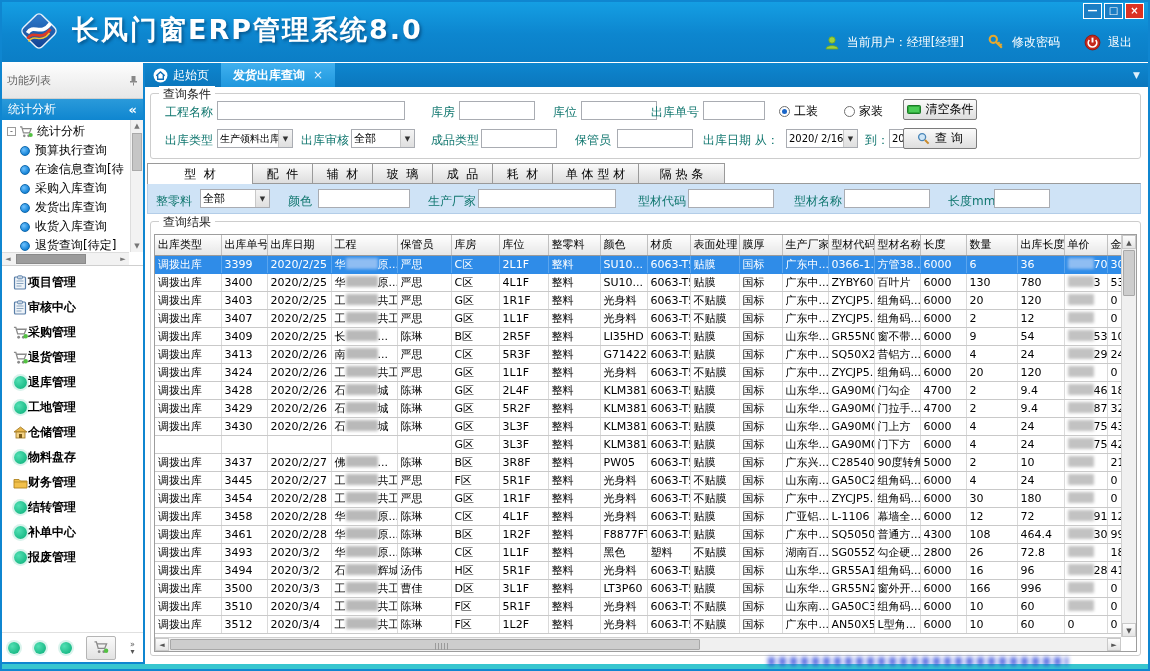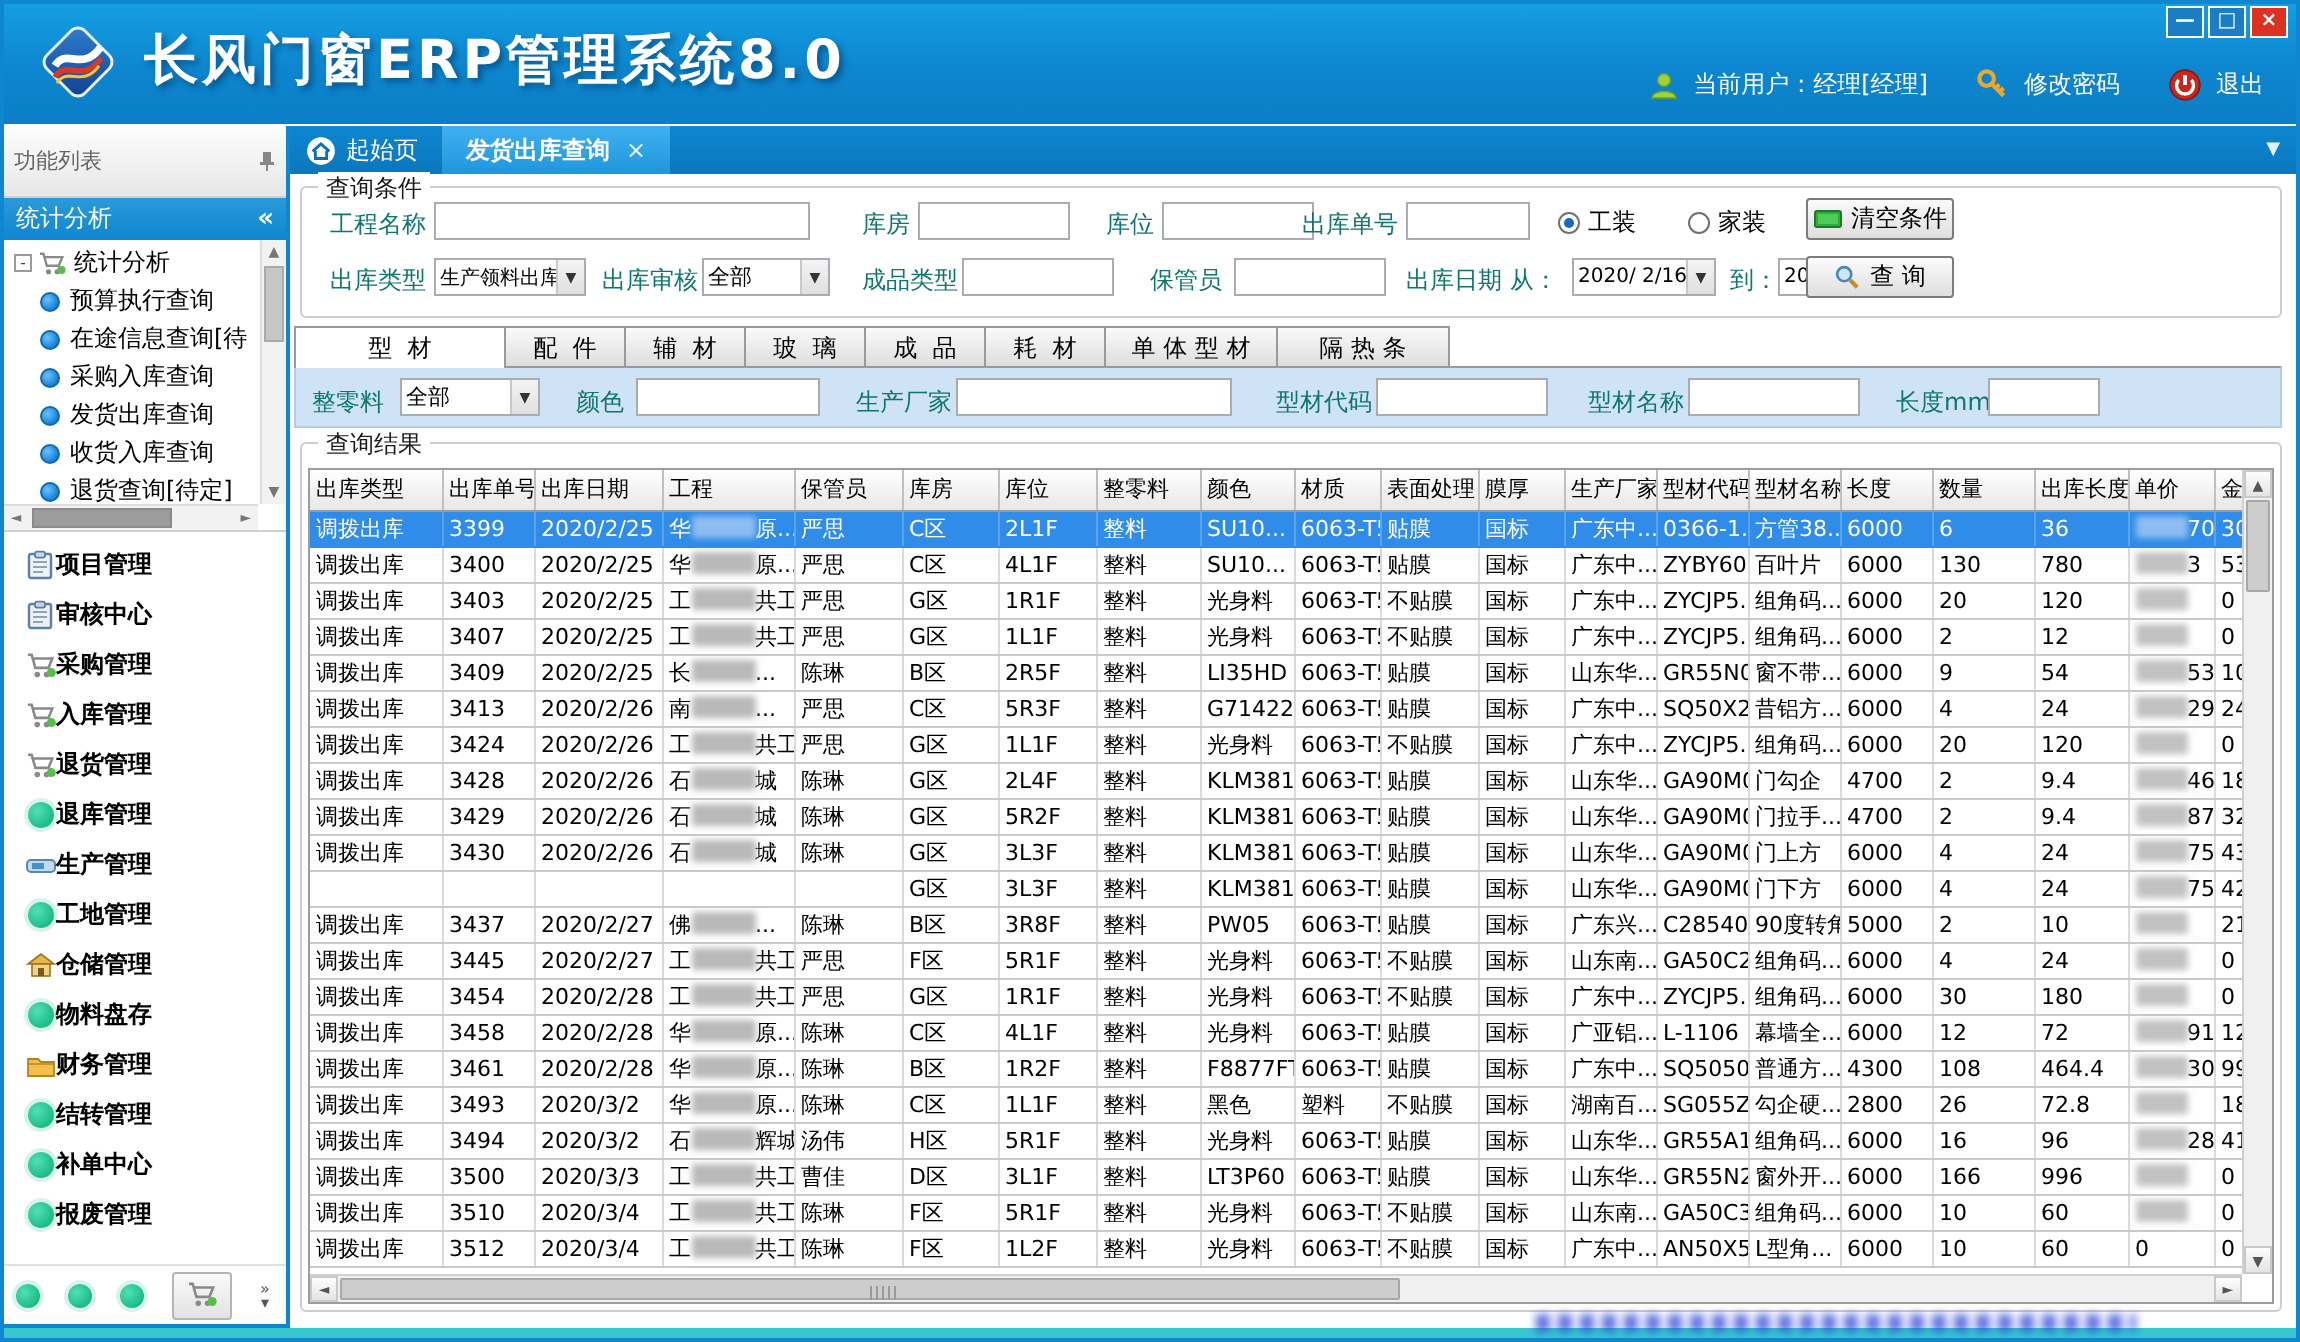--- a/index.html
+++ b/index.html
@@ -272,47 +272,27 @@
       </div>
       <div class="menu-item">
         <span class="mi-icon">
           <svg width="15" height="14" viewBox="0 0 16 14">
             <path d="M1 1 h2 l2 7 h7 l2 -5 h-10" fill="none" stroke="#8a8a8a" stroke-width="1.4"></path>
             <circle cx="6" cy="11.5" r="1.5" fill="#8a8a8a"></circle>
             <circle cx="11" cy="11.5" r="1.5" fill="#8a8a8a"></circle>
             <circle cx="13.5" cy="10.5" r="2.4" fill="#53c143"></circle>
           </svg>
         </span>
-        <span class="mi-label">入库管理</span>
-      </div>
-      <div class="menu-item">
-        <span class="mi-icon">
-          <svg width="15" height="14" viewBox="0 0 16 14">
-            <path d="M1 1 h2 l2 7 h7 l2 -5 h-10" fill="none" stroke="#8a8a8a" stroke-width="1.4"></path>
-            <circle cx="6" cy="11.5" r="1.5" fill="#8a8a8a"></circle>
-            <circle cx="11" cy="11.5" r="1.5" fill="#8a8a8a"></circle>
-            <circle cx="13.5" cy="10.5" r="2.4" fill="#53c143"></circle>
-          </svg>
-        </span>
         <span class="mi-label">退货管理</span>
       </div>
       <div class="menu-item">
         <span class="mi-icon">
           <span class="dot-icon"></span>
         </span>
         <span class="mi-label">退库管理</span>
-      </div>
-      <div class="menu-item">
-        <span class="mi-icon">
-          <svg width="15" height="11" viewBox="0 0 15 11">
-            <rect x="0.5" y="3" width="14" height="6" rx="2" fill="#bfd9ee" stroke="#5a87b0"></rect>
-            <rect x="3" y="4.5" width="6" height="3" fill="#4a90c8"></rect>
-          </svg>
-        </span>
-        <span class="mi-label">生产管理</span>
       </div>
       <div class="menu-item">
         <span class="mi-icon">
           <span class="dot-icon"></span>
         </span>
         <span class="mi-label">工地管理</span>
       </div>
       <div class="menu-item">
         <span class="mi-icon">
           <svg width="15" height="13" viewBox="0 0 15 13">

